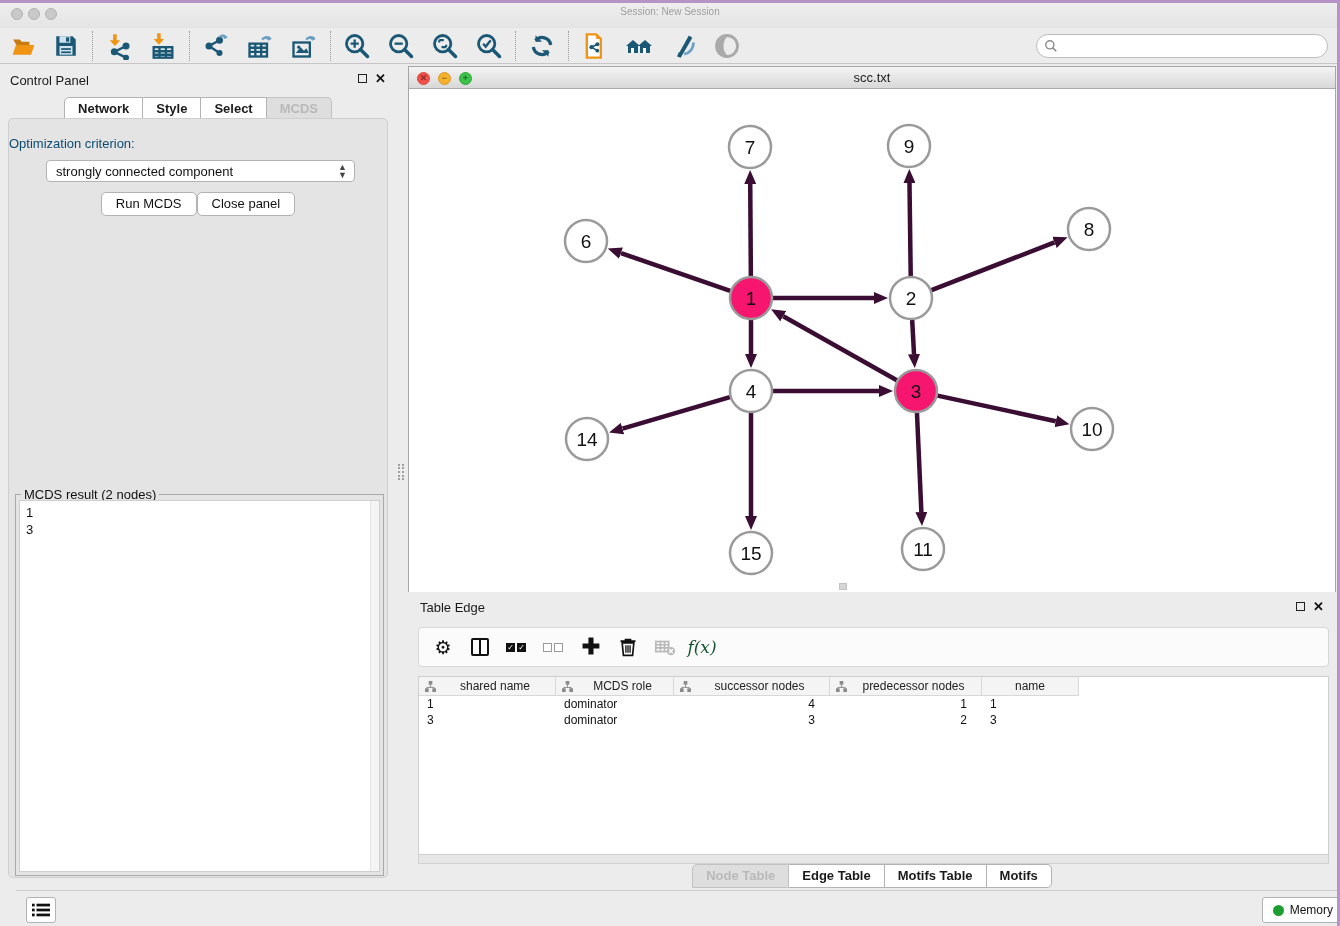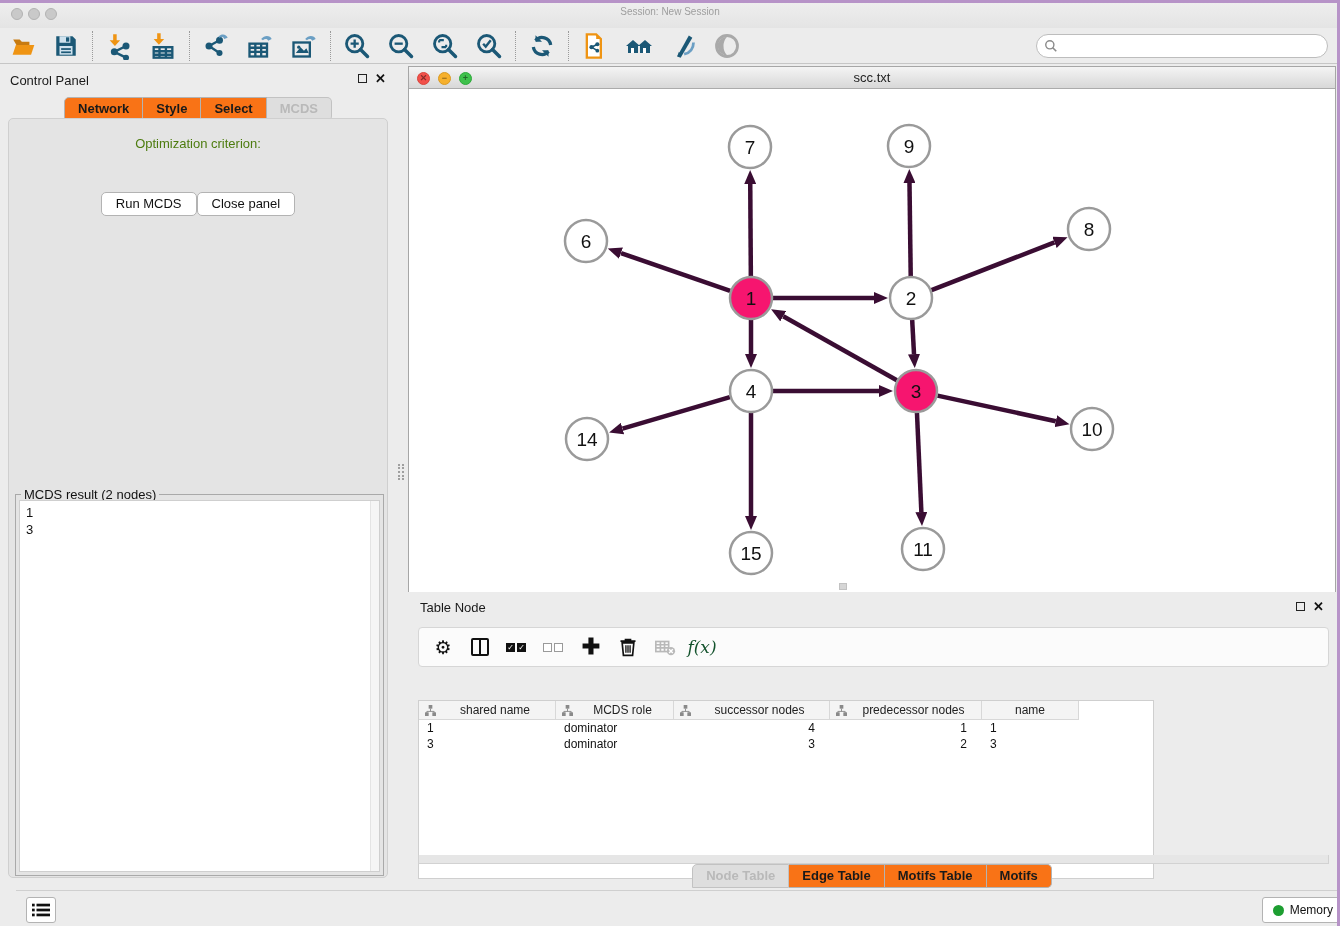--- a/index.html
+++ b/index.html
@@ -24,26 +24,26 @@
   .searchbox svg { position:absolute; left:8px; top:5px; }
 
   
   .control-panel { position:absolute; left:0; top:66px; width:396px; height:822px; }
   .cp-title { position:absolute; left:10px; top:7px; font-size:13px; color:#1a1a1a; }
   .panel-btns { position:absolute; top:7px; display:flex; gap:8px; align-items:center; }
   .cp-btns { right:10px; }
   .float-box { width:9px; height:9px; border:1.6px solid #222; display:inline-block; }
   .close-x { font-size:13px; font-weight:bold; color:#111; line-height:11px; }
   .cp-tabs { position:absolute; top:31px; left:0; width:100%; display:flex; justify-content:center; }
-  .tab { border:1px solid #b3b3b3; border-left:none; background:#f97316; font-size:13px; font-weight:bold; color:#1a1a1a; padding:3px 13px 4px; }
+  .tab { border:1px solid #b3b3b3; border-left:none; background:#ffffff; font-size:13px; font-weight:bold; color:#1a1a1a; padding:3px 13px 4px; }
   .tab:first-child { border-left:1px solid #b3b3b3; border-radius:5px 0 0 0; }
   .tab:last-child { border-radius:0 5px 5px 0; }
   .tab.selected { background:#dedede; color:#b9b9b9; border-color:#c2c2c2; }
   .cp-pane { position:absolute; left:8px; top:52px; width:380px; height:760px; background:#e4e4e4; border:1px solid #cfcfcf; border-radius:5px; }
-  .opt-label { margin-top:17px; text-align:center; font-size:13px; color:#4d7c0f; }
+  .opt-label { margin-top:17px; text-align:left; font-size:13px; color:#0c4a6e; }
   .select-wrap { position:absolute; left:37px; top:41px; width:309px; height:22px; background:#fff; border:1px solid #b3b3b3; border-radius:4px; font-size:13px; color:#111; display:flex; align-items:center; padding-left:9px; }
   .spin { position:absolute; right:7px; top:2px; display:flex; flex-direction:column; line-height:8px; font-size:9px; color:#444; }
   .btn-row { position:absolute; top:73px; left:0; width:100%; display:flex; justify-content:center; gap:0; }
   .push-btn { background:#fff; border:1px solid #b3b3b3; border-radius:5px; font-size:13px; color:#111; padding:3px 14px 4px; font-family:inherit; }
   .result-group { position:absolute; left:6px; top:375px; width:369px; height:382px; border:1px solid #a9a9a9; background:#e4e4e4; }
   .result-legend { position:absolute; left:5px; top:-8px; background:#e4e4e4; padding:0 3px; font-size:13px; color:#111; }
   .result-area { position:absolute; left:3px; top:5px; right:3px; bottom:3px; background:#fff; border:1px solid #cfcfcf; overflow:hidden; }
   .result-line { font-size:13px; color:#111; padding:0 0 0 6px; line-height:17px; }
   .result-line:first-child { padding-top:3px; }
   .result-scroll { position:absolute; right:0; top:0; width:9px; height:100%; background:#f5f5f5; border-left:1px solid #e4e4e4; }
@@ -69,21 +69,21 @@
   .tpi { width:24px; height:24px; display:flex; align-items:center; justify-content:center; margin-right:13px; flex:0 0 auto; }
   .gear-glyph { font-size:19px; color:#111; }
   .fx-glyph { font-family:"DejaVu Serif", serif; font-style:italic; font-size:17px; color:#14532d; }
   .cols-glyph { width:18px; height:18px; border:2px solid #111; border-radius:2px; position:relative; }
   .cols-glyph::after { content:""; position:absolute; left:6px; top:0; width:2px; height:14px; background:#111; }
   .cb { width:9px; height:9px; display:inline-block; margin-right:2px; }
   .cb.checked { background:#111; color:#fff; font-size:8px; line-height:9px; text-align:center; }
   .cb.empty { border:1.5px solid #9a9a9a; background:#fff; }
   .plus-glyph { font-size:22px; font-weight:bold; color:#111; line-height:20px; }
 
-  .node-table { position:absolute; left:10px; top:80px; width:736px; height:179px; background:#fff; border:1px solid #cfcfcf;margin-top:24px; }
+  .node-table { position:absolute; left:10px; top:80px; width:911px; height:179px; background:#fff; border:1px solid #cfcfcf; }
   .thead { display:flex; height:19px; font-size:12px; color:#222; }
   .th { background:#f4f4f4; border-right:1px solid #d8d8d8; border-bottom:1px solid #d8d8d8; display:flex; align-items:center; padding:0 6px; gap:5px; }
   .th .lbl { flex:1; text-align:center; }
   .trow { display:flex; height:16px; font-size:12px; color:#111; }
   .td { padding:0 8px; display:flex; align-items:center; }
   .c0{width:137px;} .c1{width:118px;} .c2{width:156px;} .c3{width:152px;} .c4{width:97px;}
   .num-r { justify-content:flex-end; padding-right:15px; }
   .tp-strip { position:absolute; left:10px; top:259px; width:911px; height:9px; background:#e6e6e6; border:1px solid #d2d2d2; border-top:none; }
   .tp-tabs { position:absolute; left:0; top:268px; width:100%; display:flex; justify-content:center; }
 
@@ -265,20 +265,27 @@
     <span class="close-x">✕</span>
   </div>
   <div class="cp-tabs">
     <span class="tab">Network</span>
     <span class="tab">Style</span>
     <span class="tab">Select</span>
     <span class="tab selected">MCDS</span>
   </div>
   <div class="cp-pane">
     <div class="opt-label">Optimization criterion:</div>
+    <div class="select-wrap">
+      <span>strongly connected component</span>
+      <span class="spin">
+          <span>▲</span>
+          <span>▼</span>
+        </span>
+    </div>
     <div class="btn-row">
       <button class="push-btn">Run MCDS</button>
       <button class="push-btn">Close panel</button>
     </div>
     <div class="result-group">
       <span class="result-legend">MCDS result (2 nodes)</span>
       <div class="result-area">
         <div class="result-line">1</div>
         <div class="result-line">3</div>
         <div class="result-scroll"></div>
@@ -352,21 +359,21 @@
         <circle cx="178" cy="350" r="21" fill="#ffffff" stroke="#9a9a9a" stroke-width="2.5"></circle>
         <text x="178" y="356.5" text-anchor="middle" font-size="19" fill="#111" font-family="&quot;Liberation Sans&quot;, sans-serif">14</text>
         <circle cx="342" cy="464" r="21" fill="#ffffff" stroke="#9a9a9a" stroke-width="2.5"></circle>
         <text x="342" y="470.5" text-anchor="middle" font-size="19" fill="#111" font-family="&quot;Liberation Sans&quot;, sans-serif">15</text>
       </svg>
     <div class="hscroll-hint"></div>
   </div>
 </div>
 
 <div class="table-panel">
-  <div class="tp-title">Table Node</div>
+  <div class="tp-title">Table Edge</div>
   <div class="panel-btns tp-btns">
     <span class="float-box"></span>
     <span class="close-x">✕</span>
   </div>
   <div class="tp-toolbar">
     <span class="tpi gear-glyph">⚙</span>
     <span class="tpi">
         <span class="cols-glyph"></span>
       </span>
     <span class="tpi">

